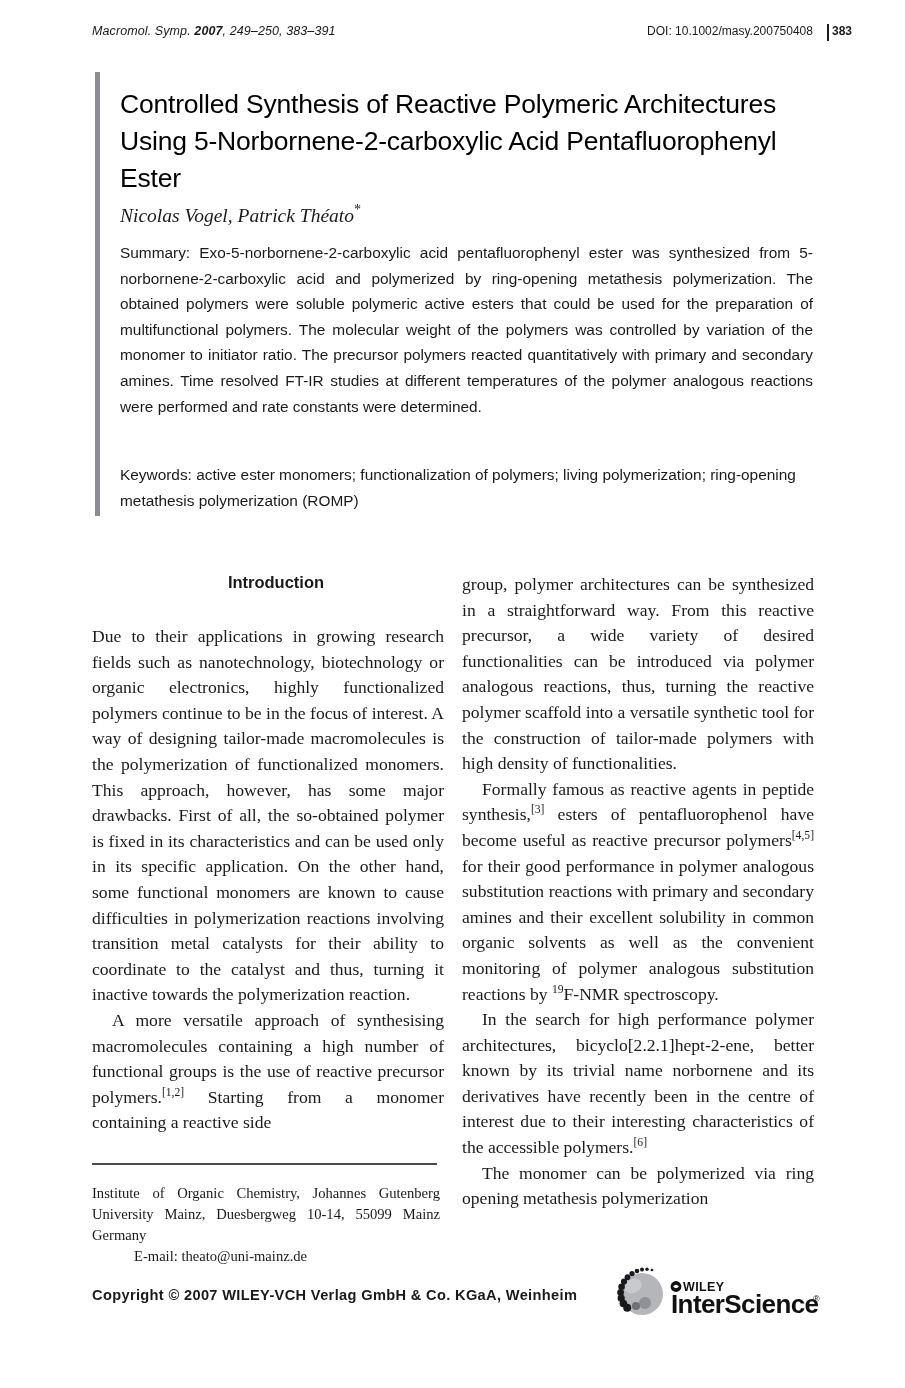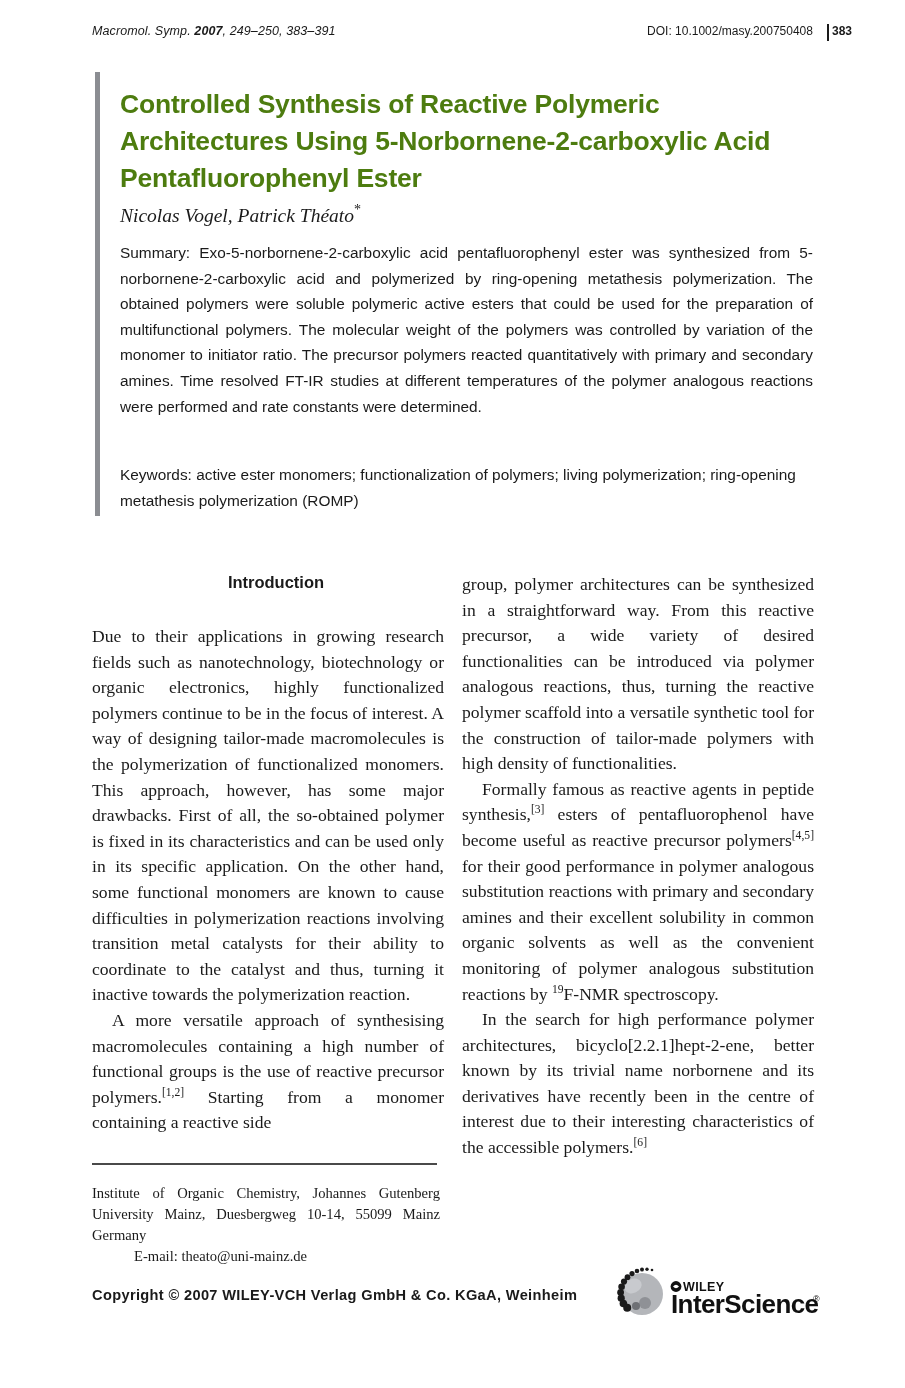--- a/index.html
+++ b/index.html
@@ -81,25 +81,25 @@
     background: #8b8d92;
   }
 
   
   .title {
     position: absolute;
     left: 120px;
     top: 68px;
     width: 700px;
     font-family: "Liberation Sans", "DejaVu Sans", sans-serif;
-    font-weight: bold;
+    font-weight: normal;
     font-size: 26.5px;
     line-height: 37px;
     letter-spacing: -0.2px;
-    color: #4d7c0f;
+    color: #000000;
   }
   .authors {
     position: absolute;
     left: 120px;
     top: 196px;
     width: 700px;
     font-family: "Liberation Serif", "DejaVu Serif", serif;
     font-style: italic;
     font-size: 19.5px;
     line-height: 26px;
@@ -262,20 +262,21 @@
   <div class="col col-left">
     <div class="section-head">Introduction</div>
     <p>Due to their applications in growing research fields such as nanotechnology, biotechnology or organic electronics, highly functionalized polymers continue to be in the focus of interest. A way of designing tailor-made macromolecules is the polymerization of functionalized monomers. This approach, however, has some major drawbacks. First of all, the so-obtained polymer is fixed in its characteristics and can be used only in its specific application. On the other hand, some functional monomers are known to cause difficulties in polymerization reactions involving transition metal catalysts for their ability to coordinate to the catalyst and thus, turning it inactive towards the polymerization reaction.</p>
     <p><span>A more versatile approach of synthesising macromolecules containing a high number of functional groups is the use of reactive precursor polymers.</span><sup>[1,2]</sup><span> Starting from a monomer containing a reactive side</span></p>
   </div>
 
   <div class="col col-right">
     <p>group, polymer architectures can be synthesized in a straightforward way. From this reactive precursor, a wide variety of desired functionalities can be introduced via polymer analogous reactions, thus, turning the reactive polymer scaffold into a versatile synthetic tool for the construction of tailor-made polymers with high density of functionalities.</p>
     <p><span>Formally famous as reactive agents in peptide synthesis,</span><sup>[3]</sup><span> esters of pentafluorophenol have become useful as reactive precursor polymers</span><sup>[4,5]</sup><span> for their good performance in polymer analogous substitution reactions with primary and secondary amines and their excellent solubility in common organic solvents as well as the convenient monitoring of polymer analogous substitution reactions by </span><span class="pre-sup">19</span><span>F-NMR spectroscopy.</span></p>
     <p><span>In the search for high performance polymer architectures, bicyclo[2.2.1]hept-2-ene, better known by its trivial name norbornene and its derivatives have recently been in the centre of interest due to their interesting characteristics of the accessible polymers.</span><sup>[6]</sup></p>
+    <p>The monomer can be polymerized via ring opening metathesis polymerization</p>
   </div>
 
   <div class="footnote-rule"></div>
   <div class="footnote">
     <div>Institute of Organic Chemistry, Johannes Gutenberg University Mainz, Duesbergweg 10-14, 55099 Mainz Germany</div>
     <div class="fn-line-last">E-mail: theato@uni-mainz.de</div>
   </div>
 
   <div class="copyright">Copyright © 2007 WILEY-VCH Verlag GmbH &amp; Co. KGaA, Weinheim</div>
 

